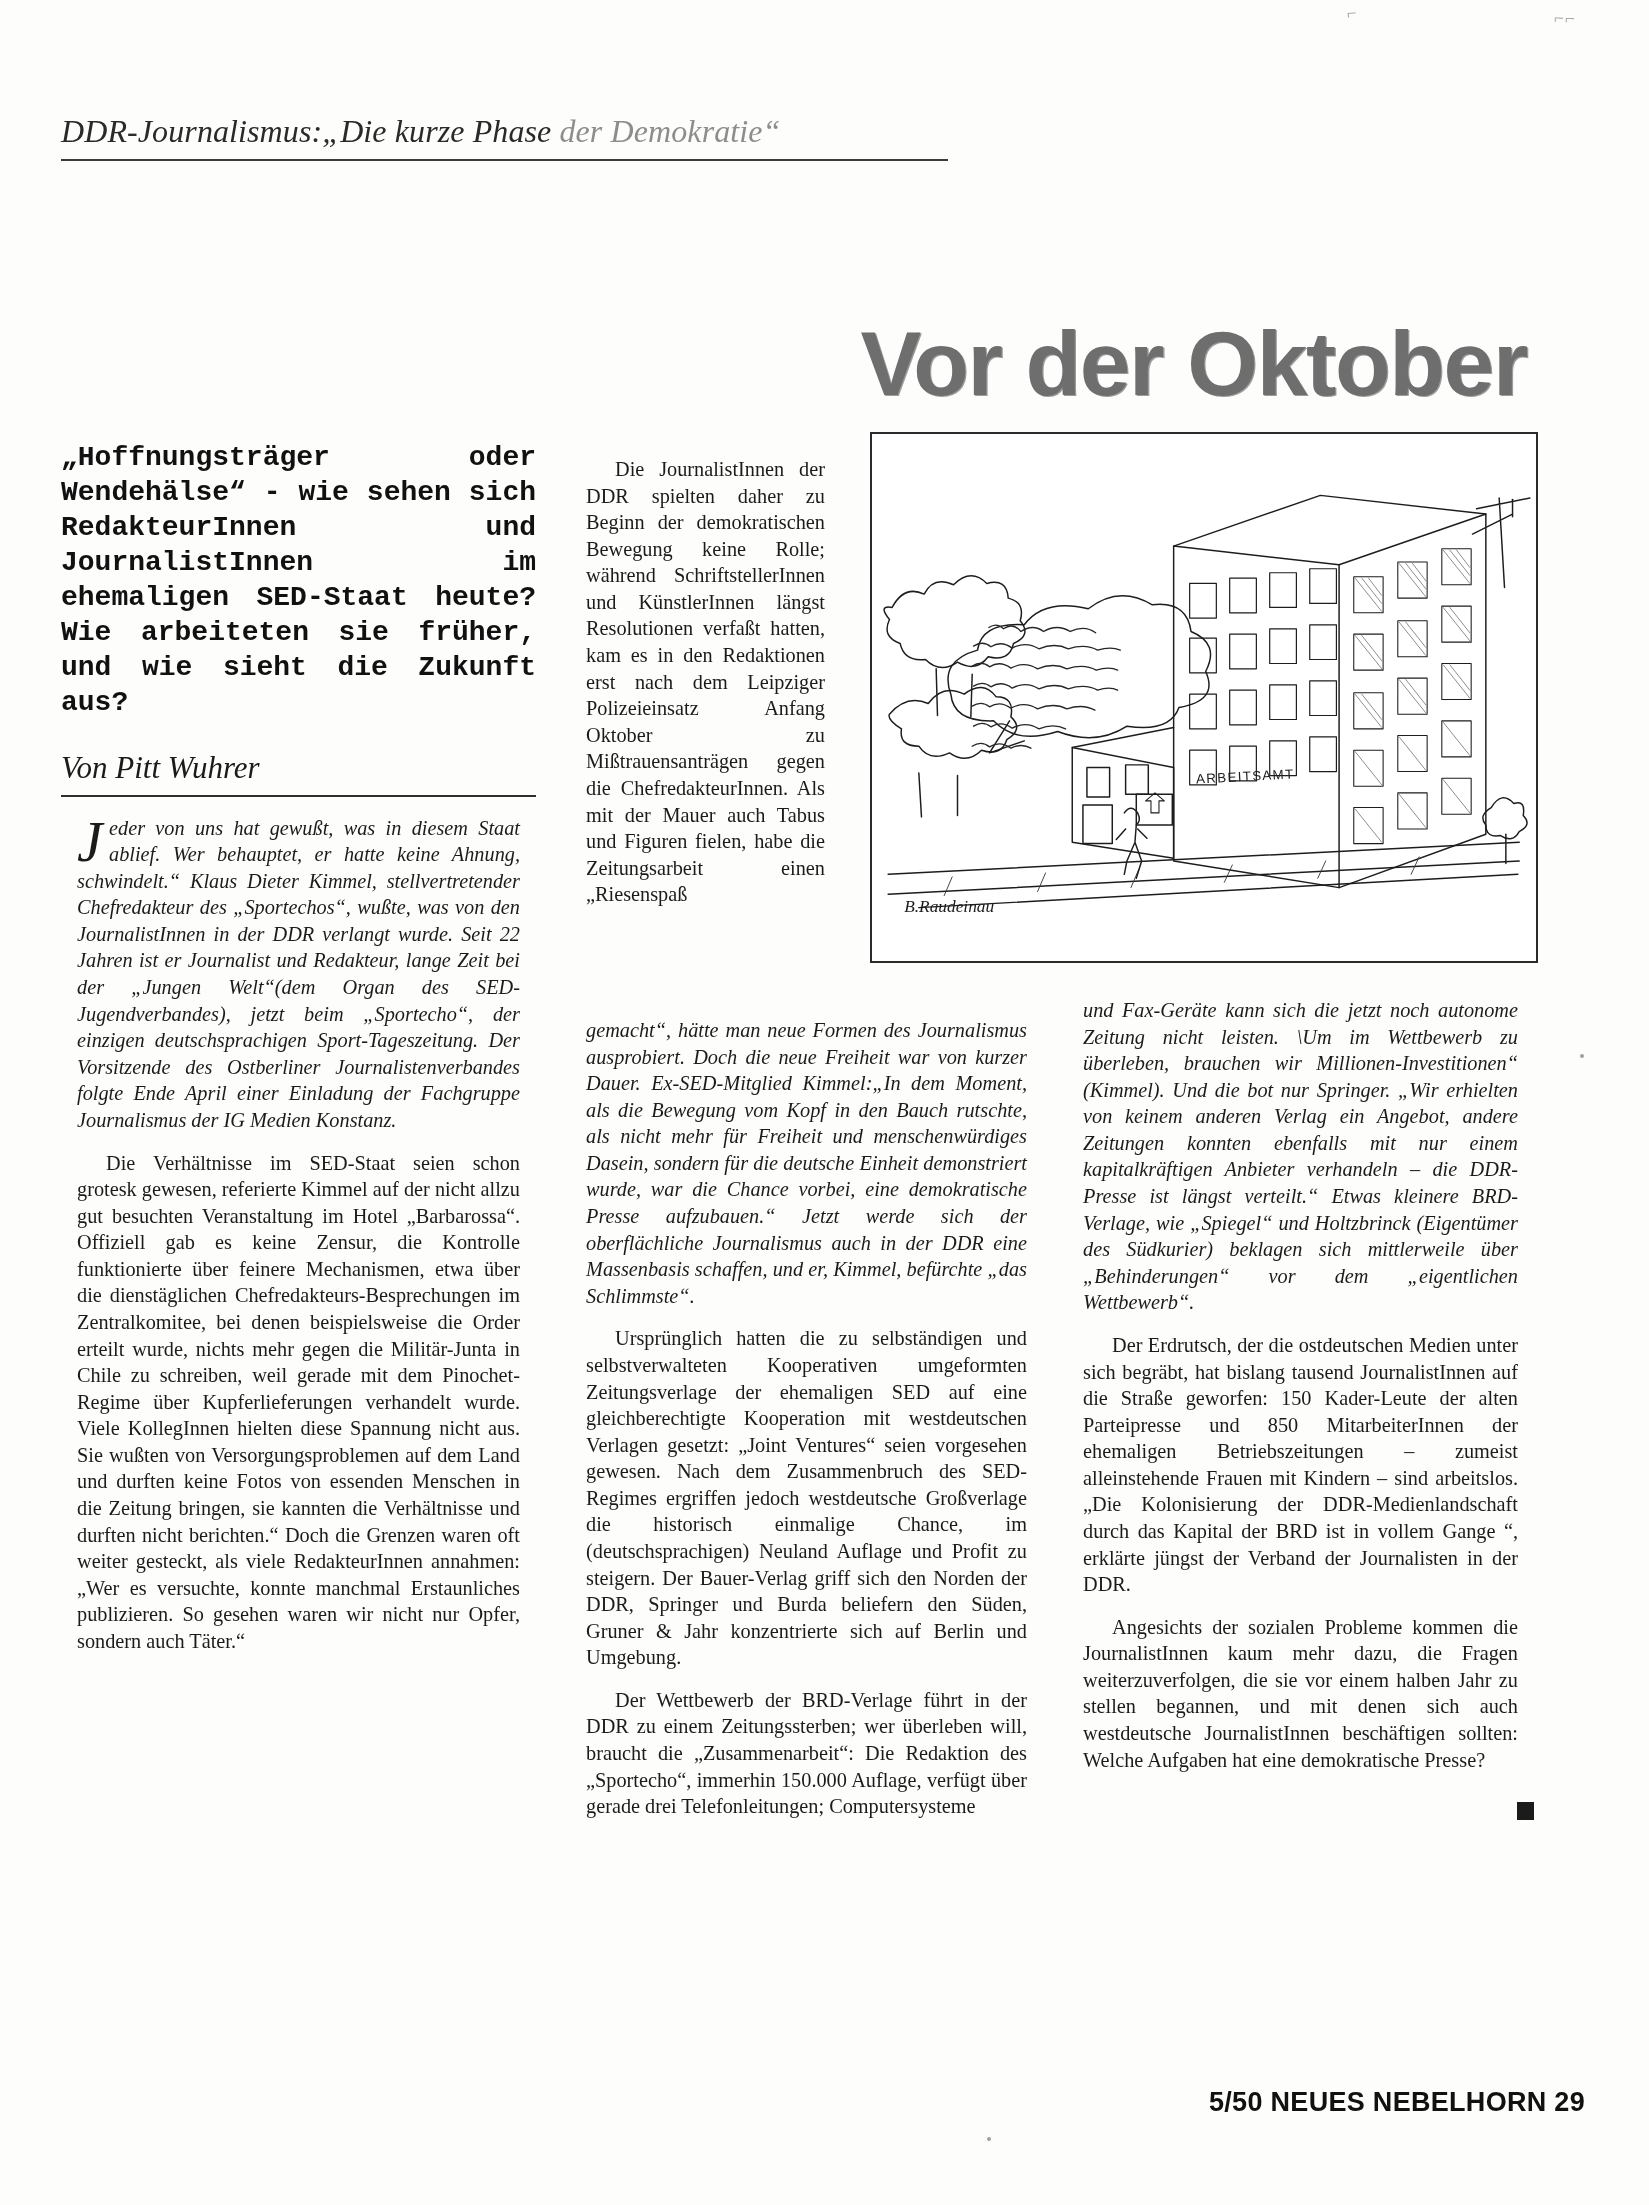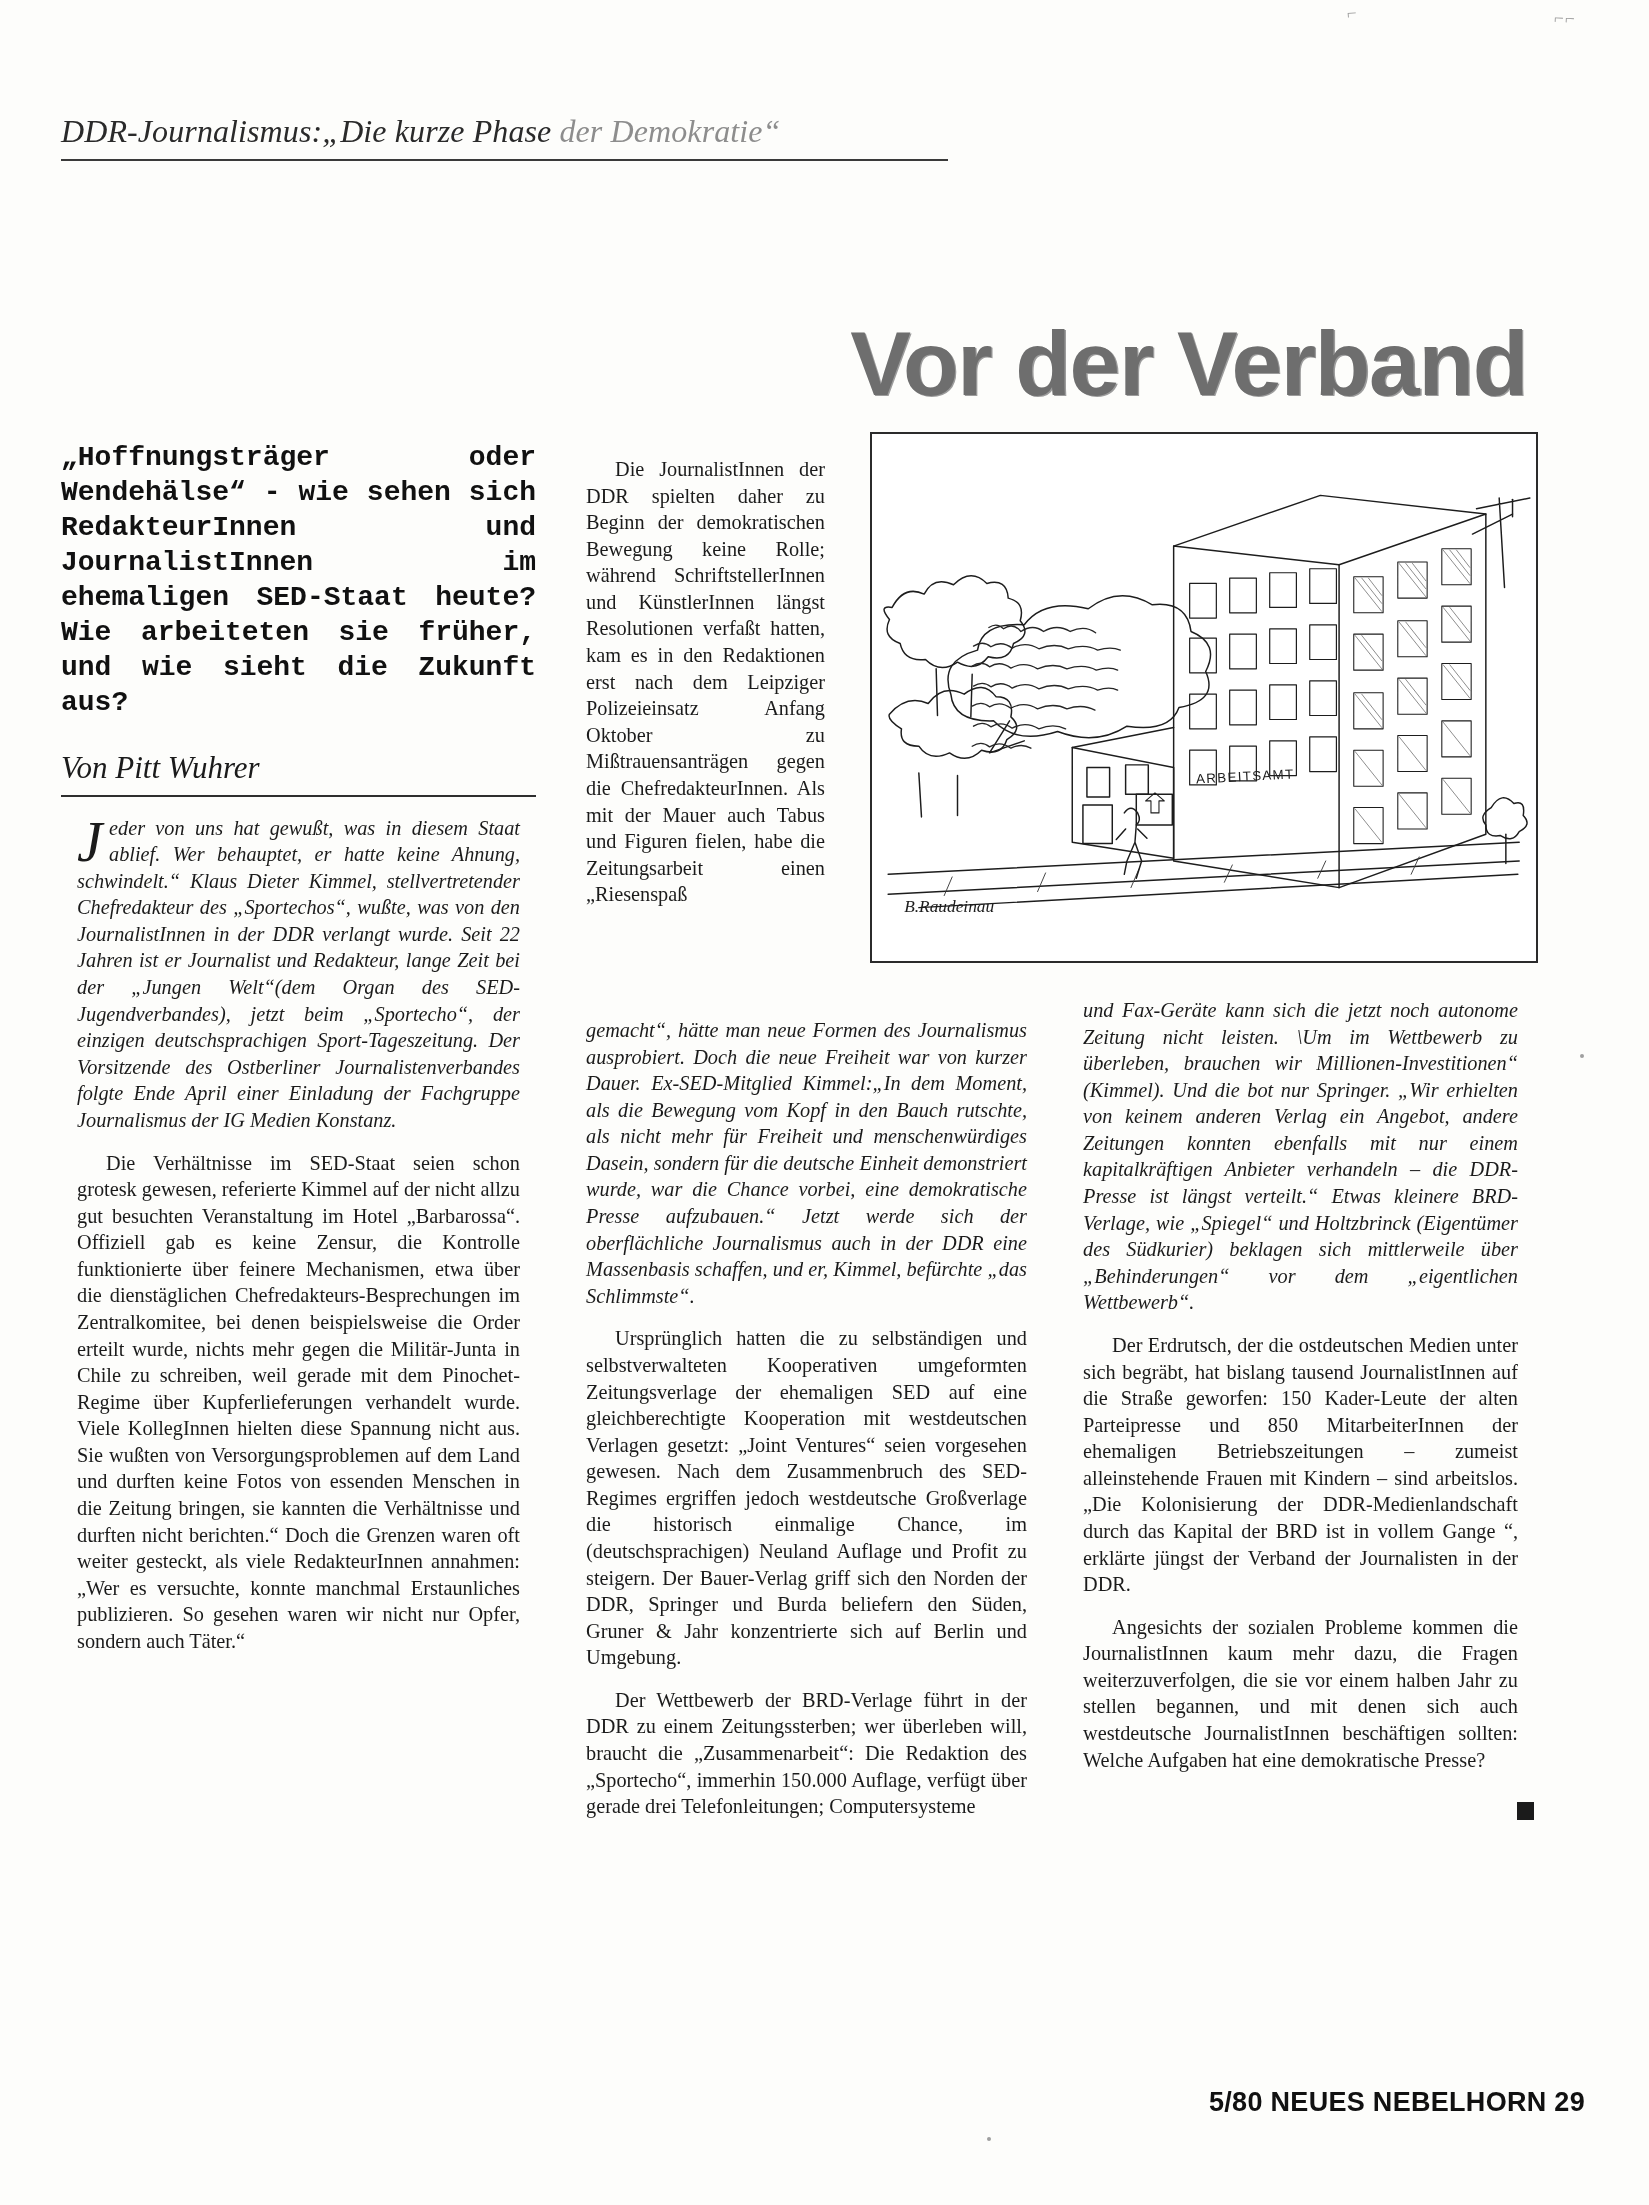--- a/index.html
+++ b/index.html
@@ -168,21 +168,21 @@
 <div class="page">
 
   <div class="corner-mark a">⌐</div>
   <div class="corner-mark b">⌐⌐</div>
 
   <div class="kicker">
     <span>DDR-Journalismus:„Die kurze Phase </span><span class="faded">der Demokratie“</span>
   </div>
   <div class="kicker-rule"></div>
 
-  <h1 class="headline">Vor der Verband</h1>
+  <h1 class="headline">Vor der Oktober</h1>
 
   <div class="col" id="col-left">
     <div class="standfirst">„Hoffnungsträger oder Wendehälse“ - wie sehen sich RedakteurInnen und JournalistInnen im ehemaligen SED-Staat heute? Wie arbeiteten sie früher, und wie sieht die Zukunft aus?</div>
     <div class="byline">Von Pitt Wuhrer</div>
     <div class="byline-rule"></div>
     <p class="body first dropcap">Jeder von uns hat gewußt, was in diesem Staat ablief. Wer behauptet, er hatte keine Ahnung, schwindelt.“ Klaus Dieter Kimmel, stellvertretender Chefredakteur des „Sportechos“, wußte, was von den JournalistInnen in der DDR verlangt wurde. Seit 22 Jahren ist er Journalist und Redakteur, lange Zeit bei der „Jungen Welt“(dem Organ des SED-Jugendverbandes), jetzt beim „Sportecho“, der einzigen deutschsprachigen Sport-Tageszeitung. Der Vorsitzende des Ostberliner Journalistenverbandes folgte Ende April einer Einladung der Fachgruppe Journalismus der IG Medien Konstanz.</p>
     <p class="body">Die Verhältnisse im SED-Staat seien schon grotesk gewesen, referierte Kimmel auf der nicht allzu gut besuchten Veranstaltung im Hotel „Barbarossa“. Offiziell gab es keine Zensur, die Kontrolle funktionierte über feinere Mechanismen, etwa über die dienstäglichen Chefredakteurs-Besprechungen im Zentralkomitee, bei denen beispielsweise die Order erteilt wurde, nichts mehr gegen die Militär-Junta in Chile zu schreiben, weil gerade mit dem Pinochet-Regime über Kupferlieferungen verhandelt wurde. Viele KollegInnen hielten diese Spannung nicht aus. Sie wußten von Versorgungsproblemen auf dem Land und durften keine Fotos von essenden Menschen in die Zeitung bringen, sie kannten die Verhältnisse und durften nicht berichten.“ Doch die Grenzen waren oft weiter gesteckt, als viele RedakteurInnen annahmen:„Wer es versuchte, konnte manchmal Erstaunliches publizieren. So gesehen waren wir nicht nur Opfer, sondern auch Täter.“</p>
   </div>
 
   <div class="col" id="col-mid">
@@ -281,18 +281,18 @@
         <path d="M928 560 q16 -26 34 -6 q18 -6 14 18 q14 14 -6 24 q-10 18 -28 6 q-22 4 -22 -16 q-12 -14 8 -26z"></path>
         <path d="M950 600 l0 44"></path>
       </g>
 
       <text x="48" y="716" font-family="Liberation Serif, serif" font-style="italic" font-size="26" fill="#1d1d1d">B.Raudeinau</text>
 
       <text x="486" y="524" font-family="Liberation Sans, sans-serif" font-size="20" letter-spacing="2" fill="#1d1d1d" transform="rotate(-3 486 524)">ARBEITSAMT</text>
     </svg>
   </div>
 
-  <div class="footer">5/80  NEUES NEBELHORN  29</div>
+  <div class="footer">5/50  NEUES NEBELHORN  29</div>
 
   <div class="dot-artifact" style="top:1054px; left:1580px;"></div>
   <div class="dot-artifact" style="top:2137px; left:987px;"></div>
 </div>
 
 
 </body></html>

